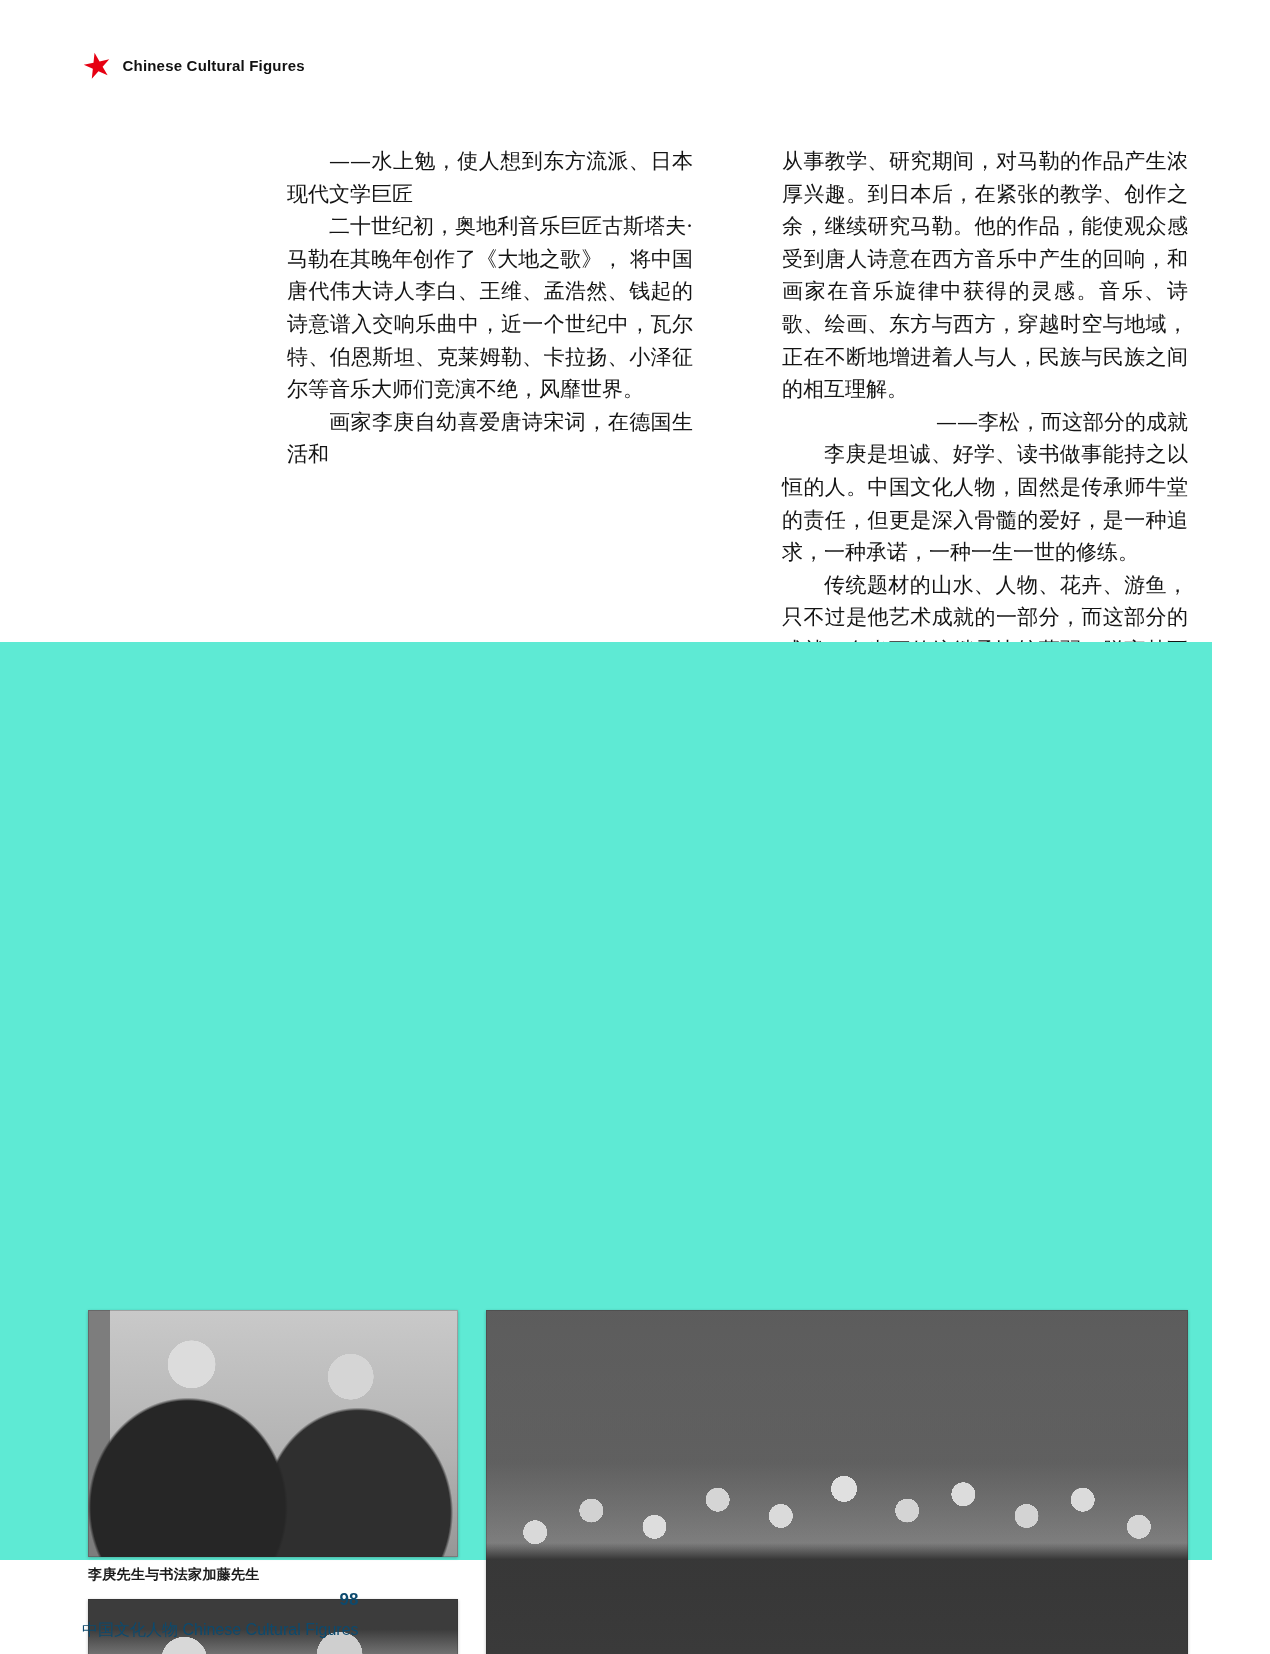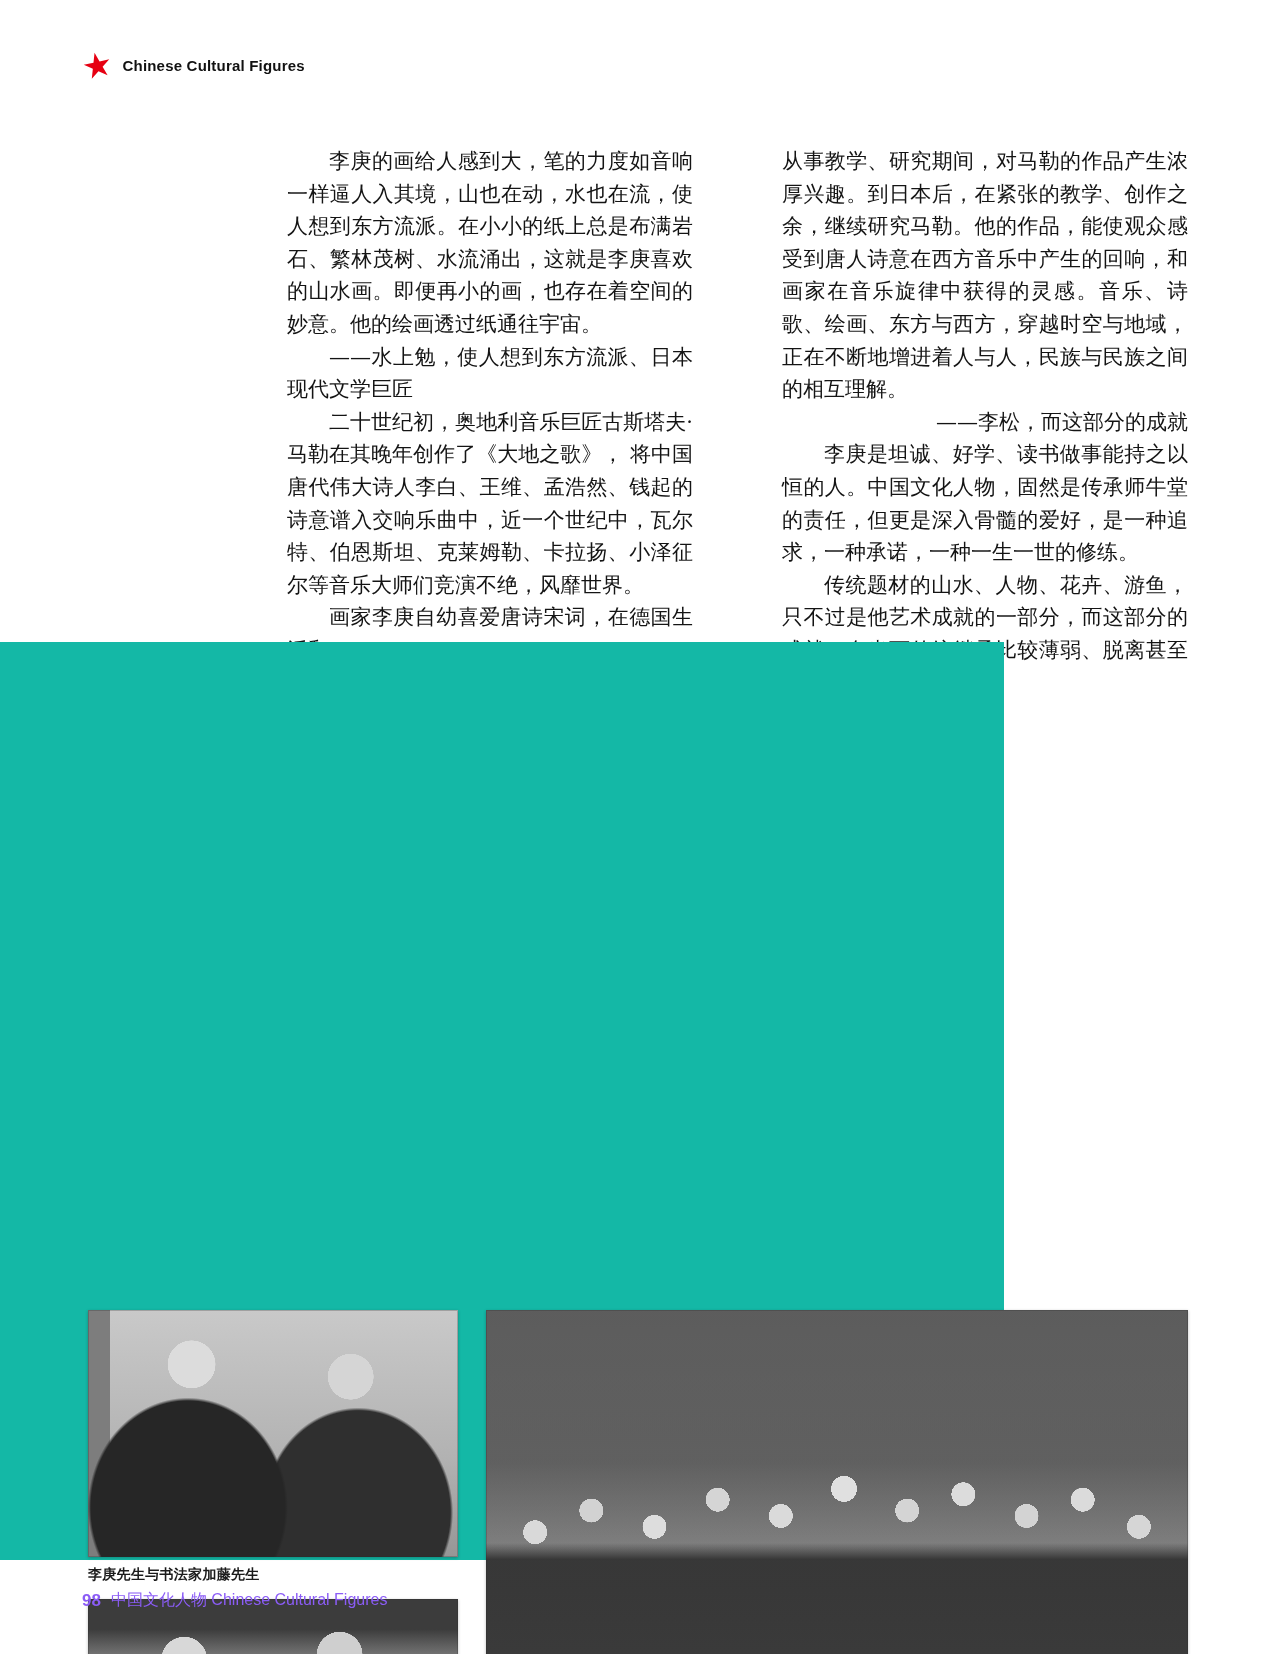--- a/index.html
+++ b/index.html
@@ -28,22 +28,22 @@
   }
   .col-left  { left:287px; }
   .col-right { left:746px;margin-left:36px; }
   .col p { margin:0; }
   .indent { text-indent:2em; }
   .gap-top { margin-top:33px; }
   .attr-right { text-align:right; }
 
   
   .gallery-band {
-    position:absolute; left:0; top:642px; width:1004px; height:918px;
-    background:#14b8a6;
+    position:absolute; left:0; top:642px; width:1212px; height:918px;
+    background:#5eead4;
     text-align:right;
   }
   .photo { position:absolute; box-shadow:0 0 0 1px rgba(40,40,40,.25) inset, 0 1px 3px rgba(0,0,0,.25); }
 
   .ph-kato { left:88px; top:668px; width:370px; height:247px;
     background:
       radial-gradient(circle 24px at 28% 22%, #dcdcdc 0 99%, transparent 100%),
       radial-gradient(circle 23px at 71% 27%, #d5d5d5 0 99%, transparent 100%),
       radial-gradient(ellipse 100px 110px at 27% 80%, #262626 0 97%, transparent 100%),
       radial-gradient(ellipse 95px 105px at 73% 82%, #2f2f2f 0 97%, transparent 100%),
@@ -79,37 +79,36 @@
 
   .caption {
     position:absolute; font-family:"Liberation Sans","DejaVu Sans",sans-serif;
     font-size:14px; font-weight:bold; color:#1b1b1b; letter-spacing:0.3px;
   }
   .cap-kato   { left:88px;  top:924px; }
 
   
   .footer {
     position:absolute; left:82px; top:1590px; display:flex; align-items:flex-end; gap:10px;
-    font-family:"Liberation Sans","DejaVu Sans",sans-serif; color:#8b5cf6;
+    font-family:"Liberation Sans","DejaVu Sans",sans-serif; color:#0c4a6e;flex-direction:column;
   }
   .footer .pagenum { font-size:17px; font-weight:bold; }
   .footer .foottext { font-size:16px; }
 </style>
 </head>
 <body>
 
 <div class="page">
 
   <div class="header">
     <span class="logo-star">★</span>
     <span class="logo-en">Chinese Cultural Figures</span>
   </div>
 
   <div class="col col-left">
-    <p class="indent">李庚的画给人感到大，笔的力度如音响一样逼人入其境，山也在动，水也在流，使人想到东方流派。在小小的纸上总是布满岩石、繁林茂树、水流涌出，这就是李庚喜欢的山水画。即便再小的画，也存在着空间的妙意。他的绘画透过纸通往宇宙。</p>
     <p class="indent">——水上勉，使人想到东方流派、日本现代文学巨匠</p>
     <p class="indent gap-top">二十世纪初，奥地利音乐巨匠古斯塔夫·马勒在其晚年创作了《大地之歌》， 将中国唐代伟大诗人李白、王维、孟浩然、钱起的诗意谱入交响乐曲中，近一个世纪中，瓦尔特、伯恩斯坦、克莱姆勒、卡拉扬、小泽征尔等音乐大师们竞演不绝，风靡世界。</p>
     <p class="indent">画家李庚自幼喜爱唐诗宋词，在德国生活和</p>
   </div>
 
   <div class="col col-right">
     <p>从事教学、研究期间，对马勒的作品产生浓厚兴趣。到日本后，在紧张的教学、创作之余，继续研究马勒。他的作品，能使观众感受到唐人诗意在西方音乐中产生的回响，和画家在音乐旋律中获得的灵感。音乐、诗歌、绘画、东方与西方，穿越时空与地域，正在不断地增进着人与人，民族与民族之间的相互理解。</p>
     <p class="attr-right">——李松，而这部分的成就</p>
     <p class="indent">李庚是坦诚、好学、读书做事能持之以恒的人。中国文化人物，固然是传承师牛堂的责任，但更是深入骨髓的爱好，是一种追求，一种承诺，一种一生一世的修练。</p>
     <p class="indent">传统题材的山水、人物、花卉、游鱼，只不过是他艺术成就的一部分，而这部分的成就，在当下传统继承比较薄弱、脱离甚至解构传统却相当流行</p>

